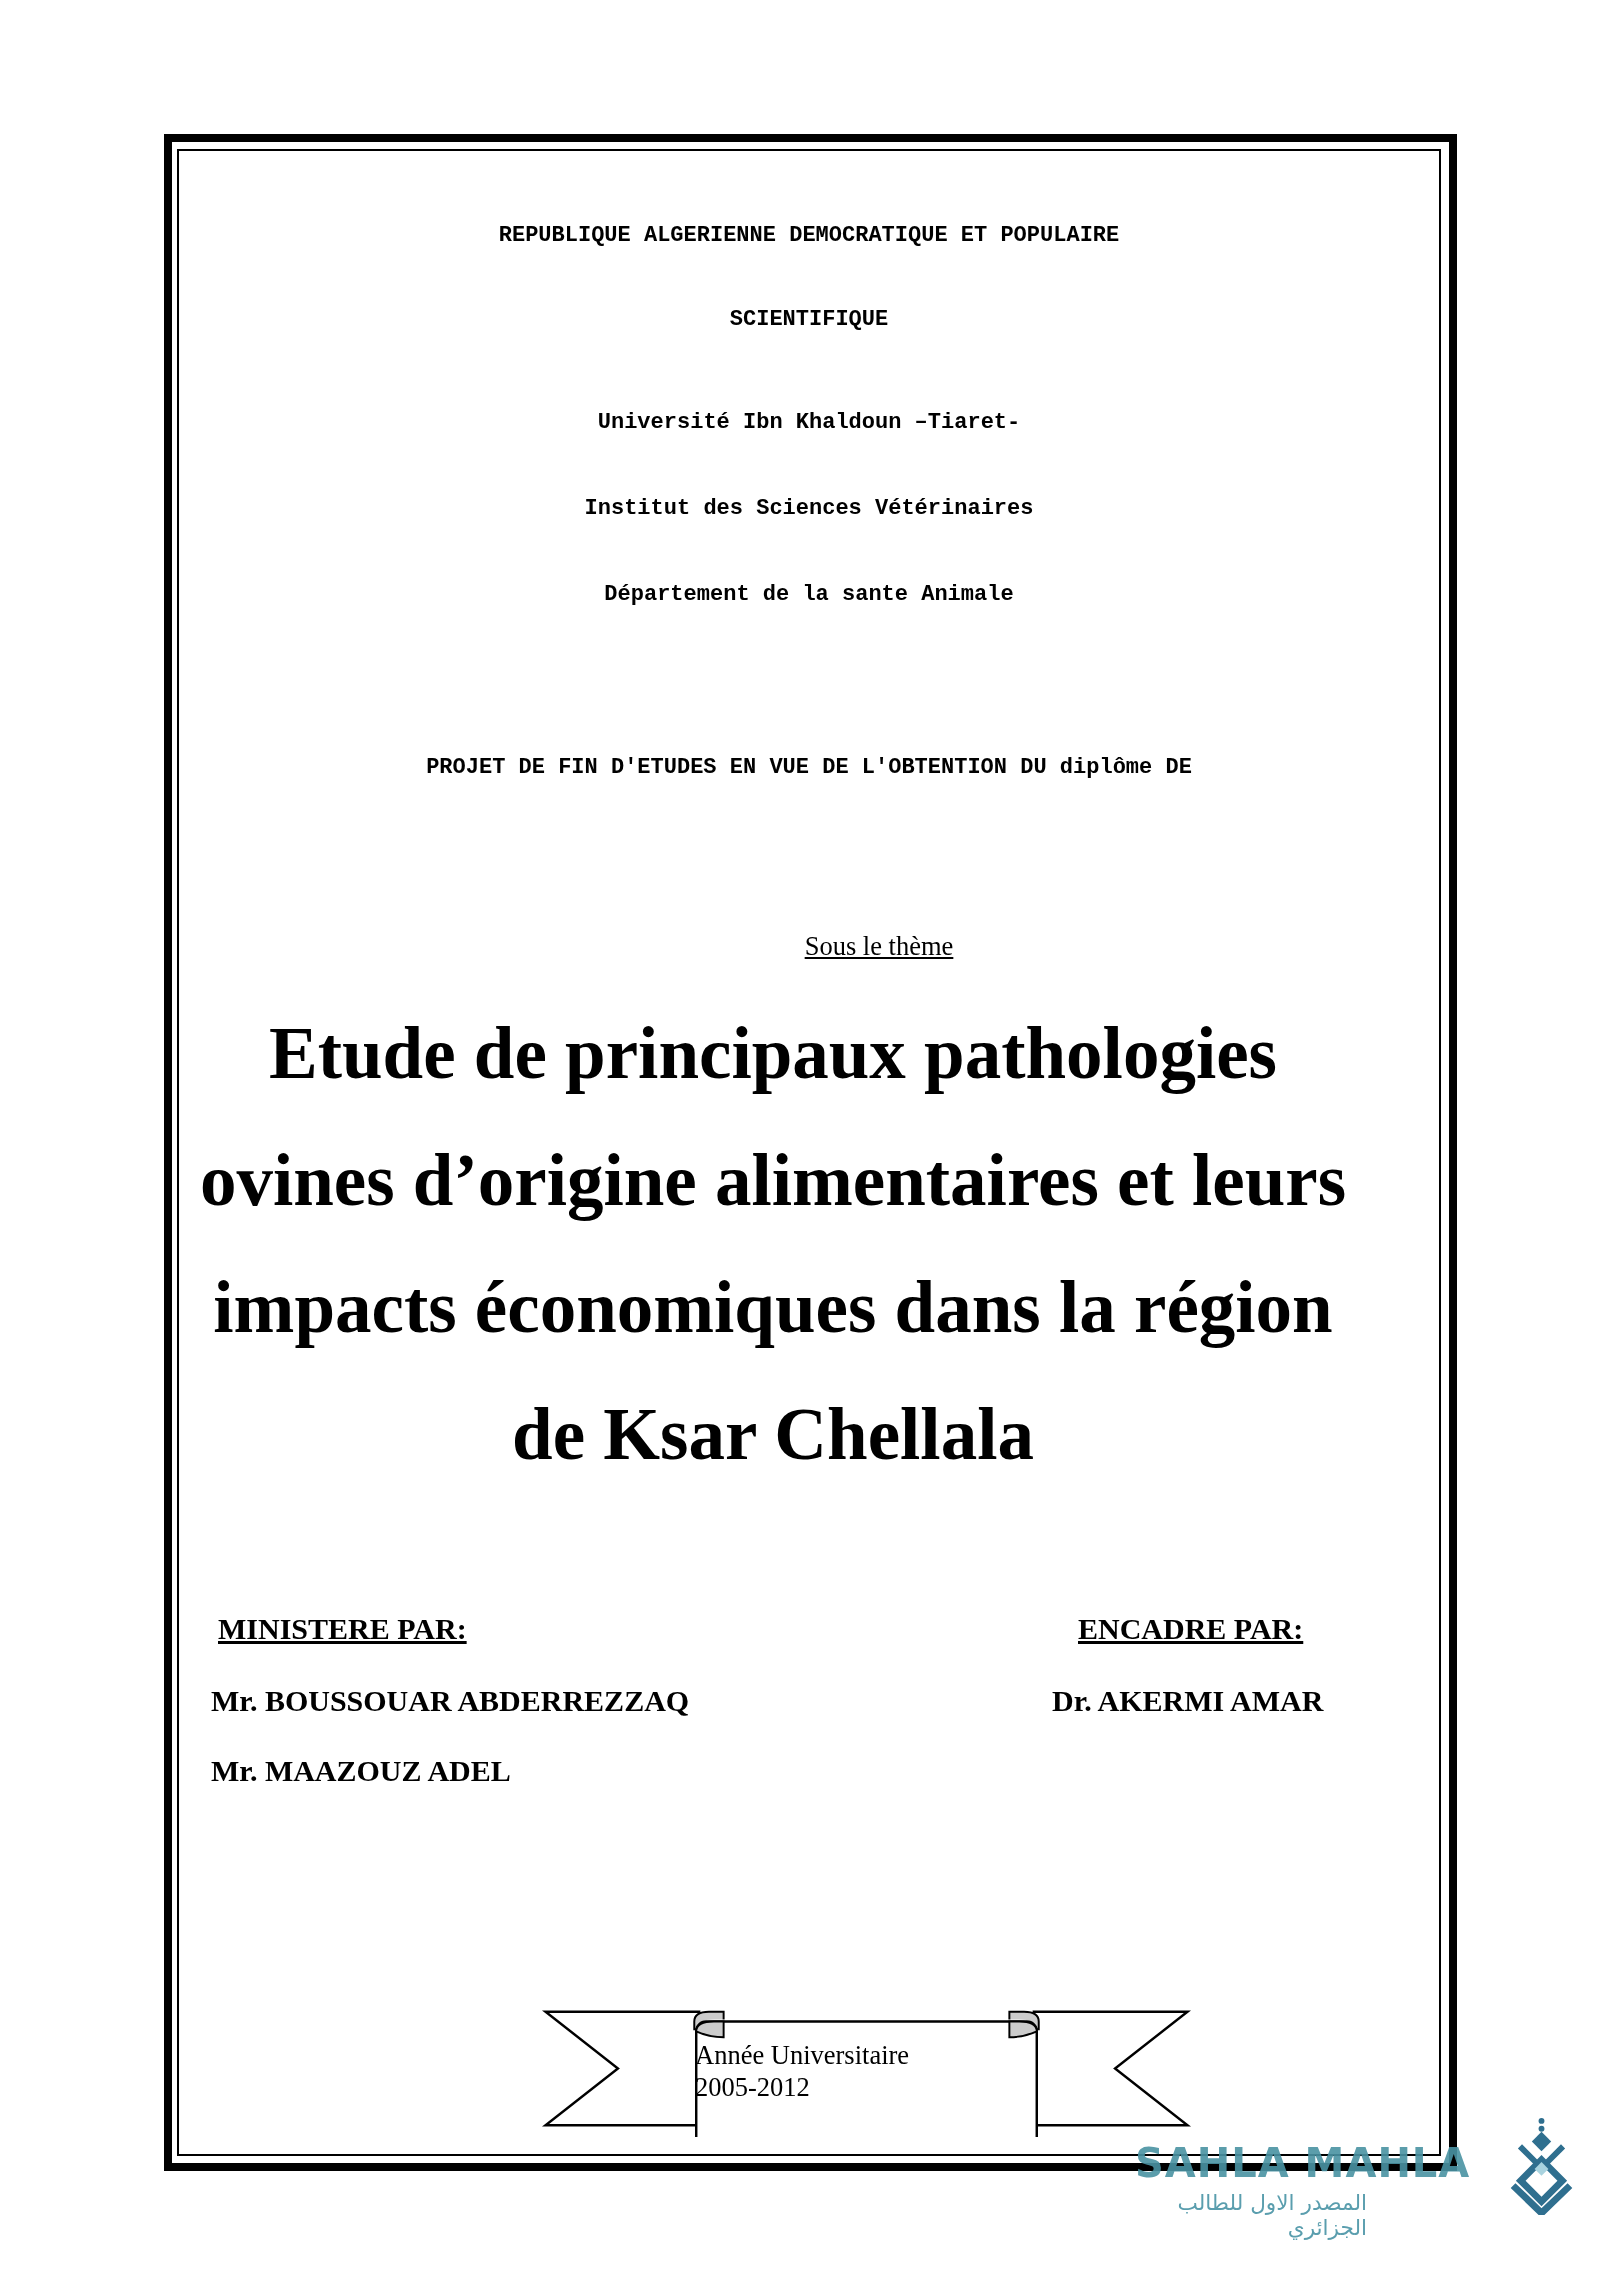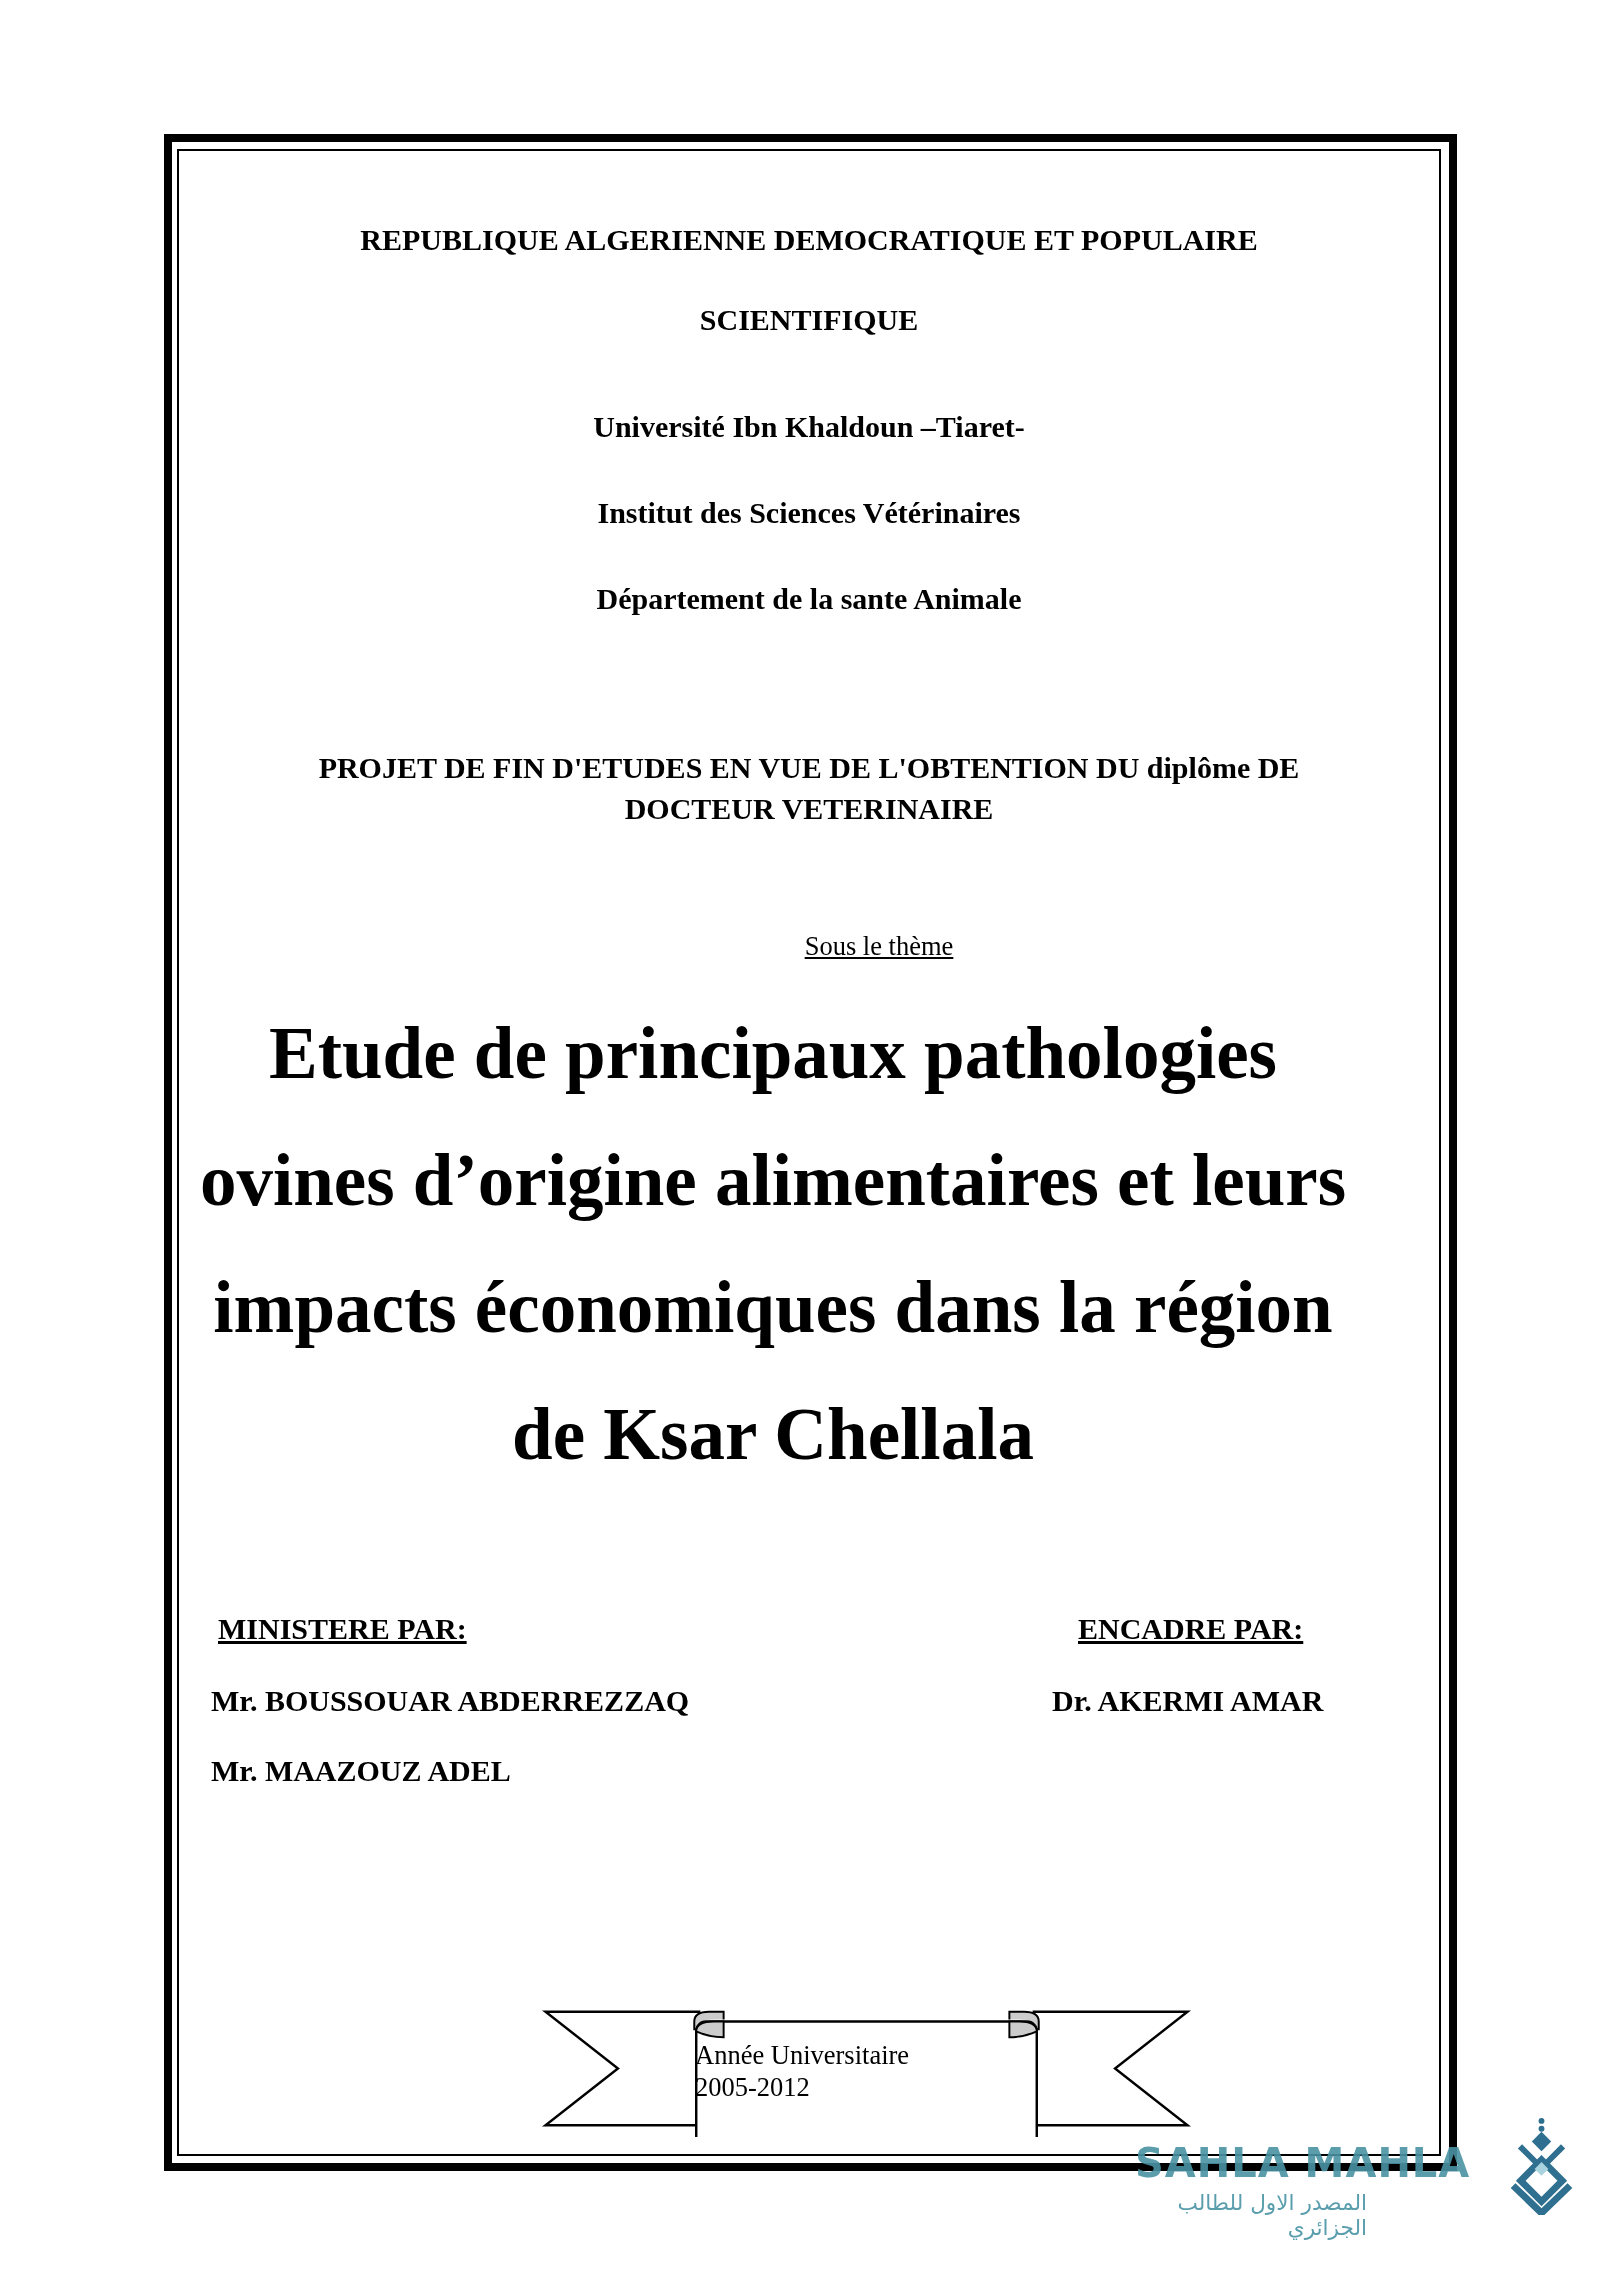--- a/index.html
+++ b/index.html
@@ -5,21 +5,21 @@
   html, body { margin: 0; padding: 0; background: #ffffff; }
   body { width: 1620px; height: 2293px; position: relative; overflow: hidden;
          font-family: "Liberation Serif", "DejaVu Serif", serif; color: #000; }
 
   .frame-outer { position: absolute; left: 164px; top: 134px; width: 1293px; height: 2037px;
                  border: 8.8px solid #000; box-sizing: border-box; }
   .frame-inner { position: absolute; left: 177px; top: 149px; width: 1264px; height: 2007px;
                  border: 2px solid #000; box-sizing: border-box; }
 
   .line { position: absolute; left: 177px; width: 1264px; text-align: center; font-weight: bold; }
-  .hdr { font-size: 30px; letter-spacing: 0px; }
+  .hdr { font-size: 22px; letter-spacing: 0px; font-family: Liberation Mono, monospace; }
   .t1 { top: 223px; }
   .t2 { top: 298px; line-height: 43px; }
   .t3 { top: 410px; }
   .t4 { top: 496px; }
   .t5 { top: 582px; }
   .t6 { top: 747px; line-height: 41px; }
 
   .theme-label { position: absolute; left: 177px; width: 1404px; top: 931px; text-align: center;
                  font-size: 26.5px; font-weight: normal; text-decoration: underline; }
 
@@ -51,21 +51,20 @@
 <div class="line hdr t1">REPUBLIQUE ALGERIENNE DEMOCRATIQUE ET POPULAIRE</div>
 <div class="line hdr t2">
   <div>SCIENTIFIQUE</div>
 </div>
 <div class="line hdr t3">Université Ibn Khaldoun –Tiaret-</div>
 <div class="line hdr t4">Institut des Sciences Vétérinaires</div>
 <div class="line hdr t5">Département de la sante Animale</div>
 
 <div class="line hdr t6">
   <div>PROJET DE FIN D'ETUDES EN VUE DE L'OBTENTION DU diplôme DE</div>
-  <div>DOCTEUR VETERINAIRE</div>
 </div>
 
 <div class="theme-label">Sous le thème</div>
 
 <div class="title">
   <div>Etude de principaux pathologies</div>
   <div>ovines d’origine alimentaires et leurs</div>
   <div>impacts économiques dans la région</div>
   <div>de Ksar Chellala</div>
 </div>

